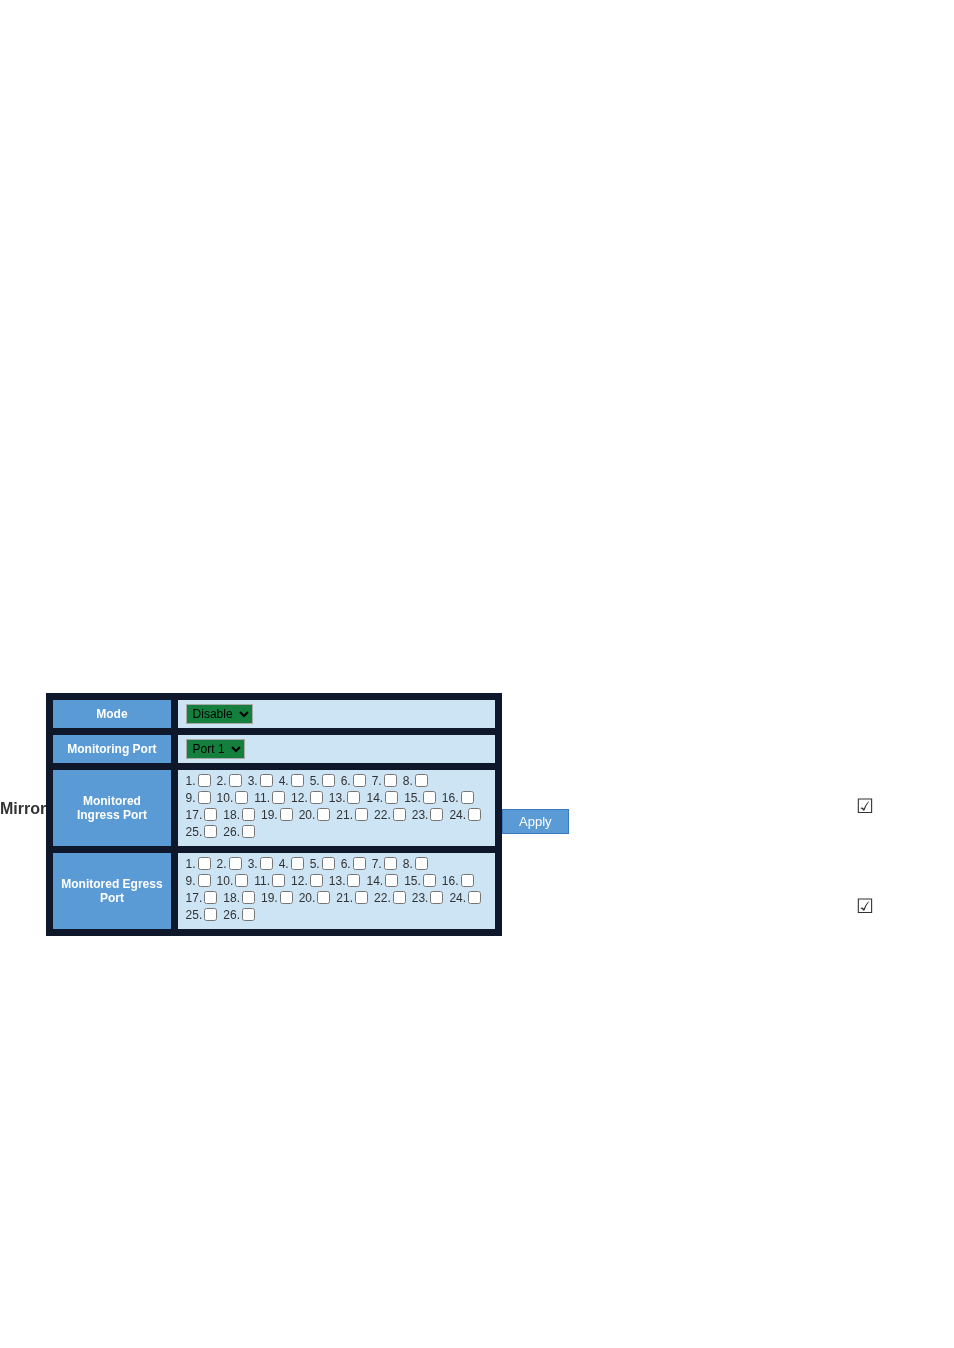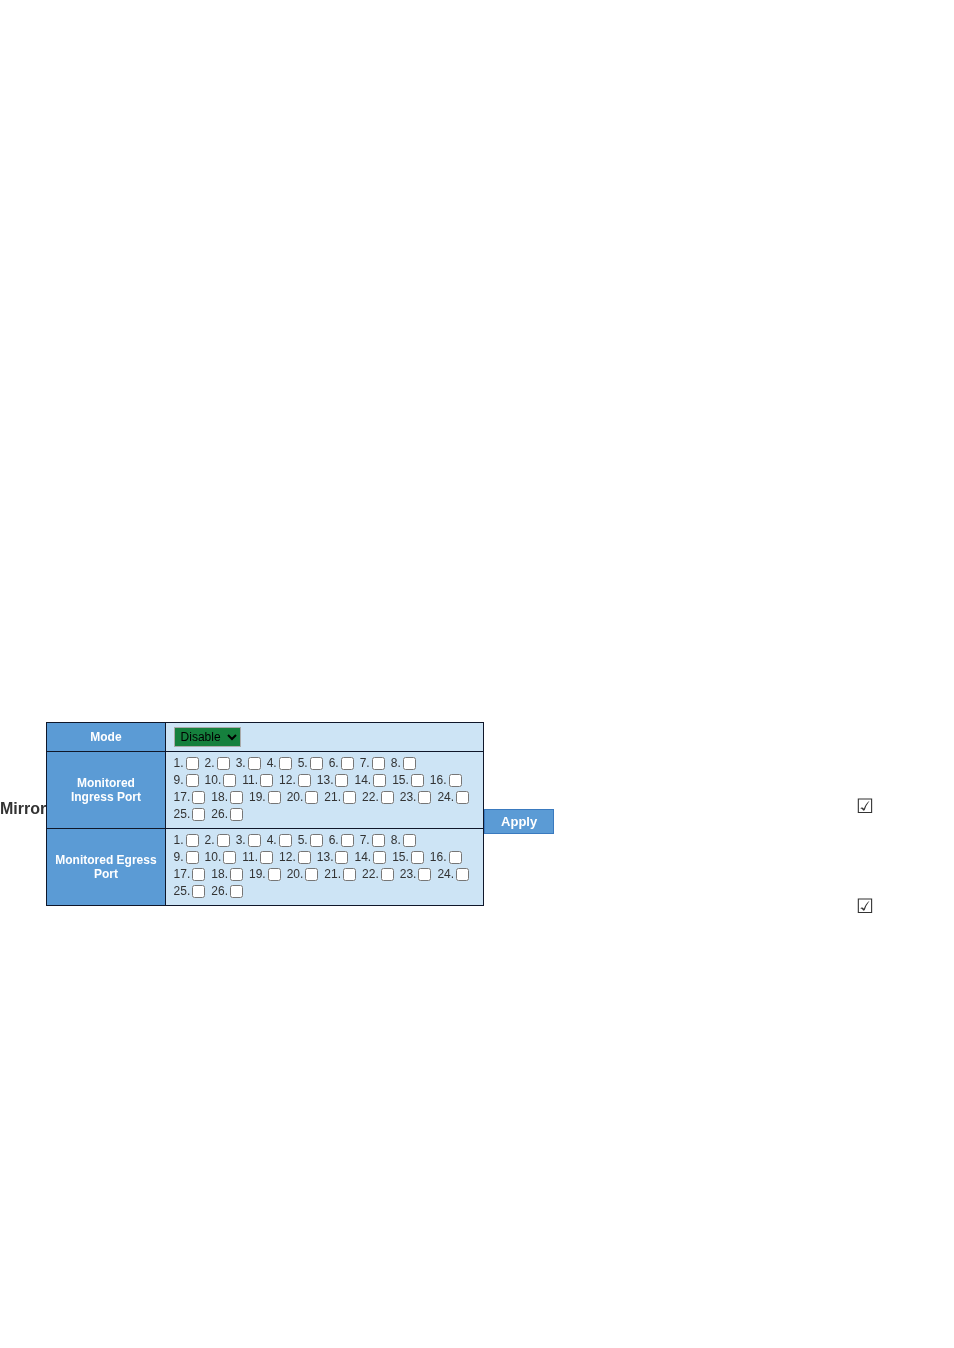--- a/index.html
+++ b/index.html
@@ -24,21 +24,21 @@
       color: #333;
       margin-bottom: 10px;
       text-align: center;
     }
     .mirror-table {
       border-collapse: collapse;
       width: 480px;
       border: 1px solid #a0c0e0;
     }
     .mirror-table td, .mirror-table th {
-      border: 1px solid #0f172a;
+      border: 7px solid #0f172a;
       padding: 4px 8px;
       vertical-align: middle;
     }
     .label-cell {
       background: #5b9bd5;
       color: #fff;
       font-weight: bold;
       text-align: center;
       white-space: nowrap;
       width: 100px;
@@ -76,21 +76,21 @@
       align-items: center;
       margin-bottom: 3px;
       flex-wrap: nowrap;
     }
     .apply-btn {
       background: #5b9bd5;
       color: #fff;
       border: 1px solid #3a7abf;
       padding: 4px 16px;
       font-size: 13px;
-      font-weight: bold;
+      font-weight: normal;
       cursor: pointer;
       margin-top: 14px;
     }
     .checked-icon {
       position: absolute;
       font-size: 20px;
       color: #333;
     }
   </style>
 </head>
@@ -105,20 +105,29 @@
       <tr>
         <td class="label-cell">Mode</td>
         <td class="content-cell">
           <select class="select-mode">
             <option>Disable</option>
             <option>Enable</option>
           </select>
         </td>
       </tr>
 
+      <tr>
+        <td class="label-cell">Monitoring Port</td>
+        <td class="content-cell">
+          <select class="select-mode">
+            <option>Port 1</option>
+            <option>Port 2</option>
+          </select>
+        </td>
+      </tr>
 
       <tr>
         <td class="label-cell">Monitored<br>Ingress Port</td>
         <td class="ports-container">
           <div class="ports-line">
             <span class="port-item">1. <input type="checkbox" style=""></span>
             <span class="port-item">2. <input type="checkbox" style=""></span>
             <span class="port-item">3. <input type="checkbox" style=""></span>
             <span class="port-item">4. <input type="checkbox" style=""></span>
             <span class="port-item">5. <input type="checkbox" style=""></span>

